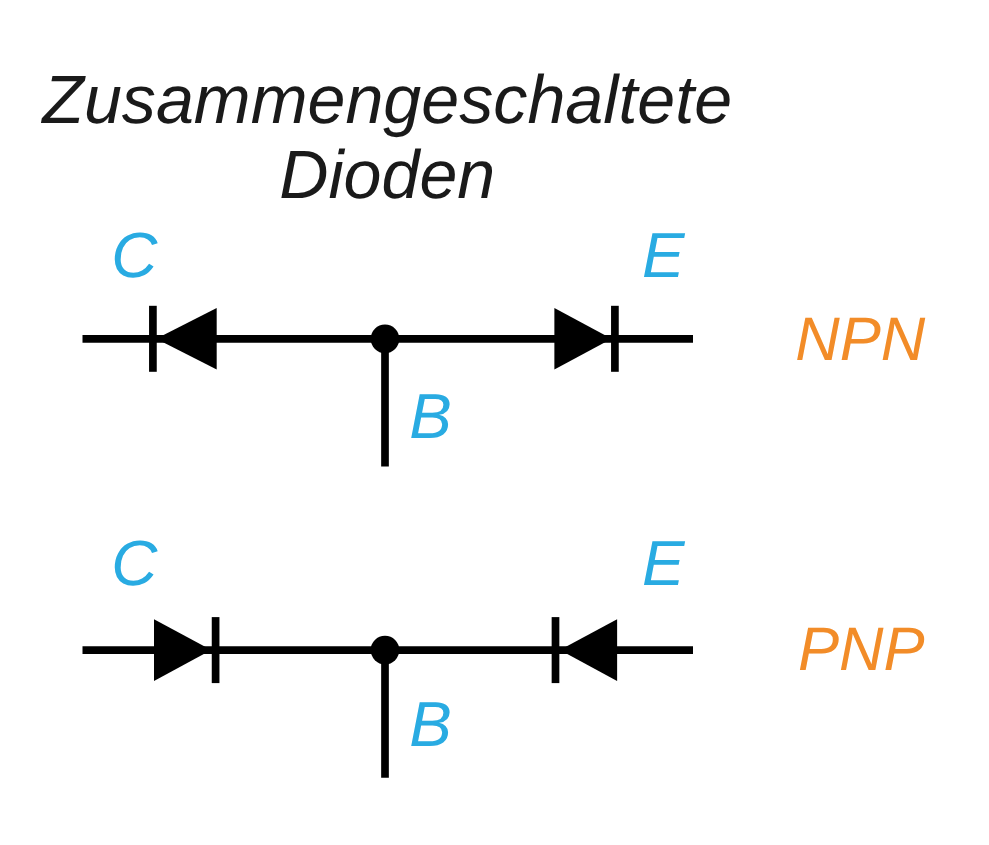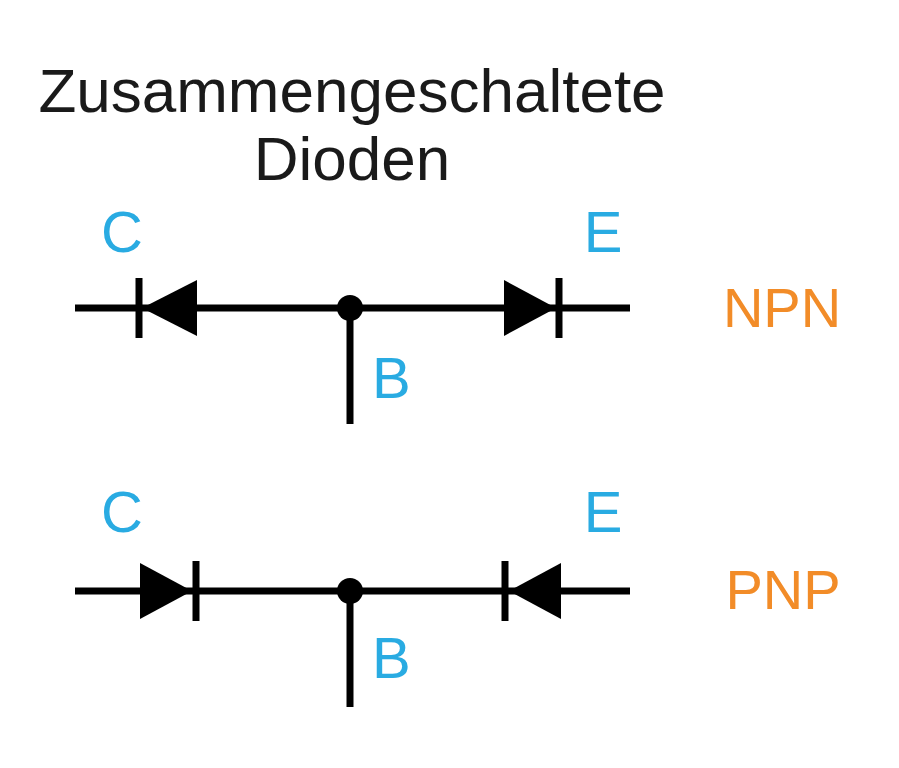--- a/index.html
+++ b/index.html
@@ -8,20 +8,21 @@
       padding: 0;
       background: #ffffff;
     }
     .page {
       position: relative;
       width: 899px;
       height: 768px;
       background: #ffffff;
       overflow: hidden;
       font-family: "Liberation Sans", sans-serif;
+      font-style: italic;
     }
     svg {
       display: block;
     }
     svg text {
       font-family: "Liberation Sans", sans-serif;
     }
     .title-text {
       font-size: 62px;
     }

